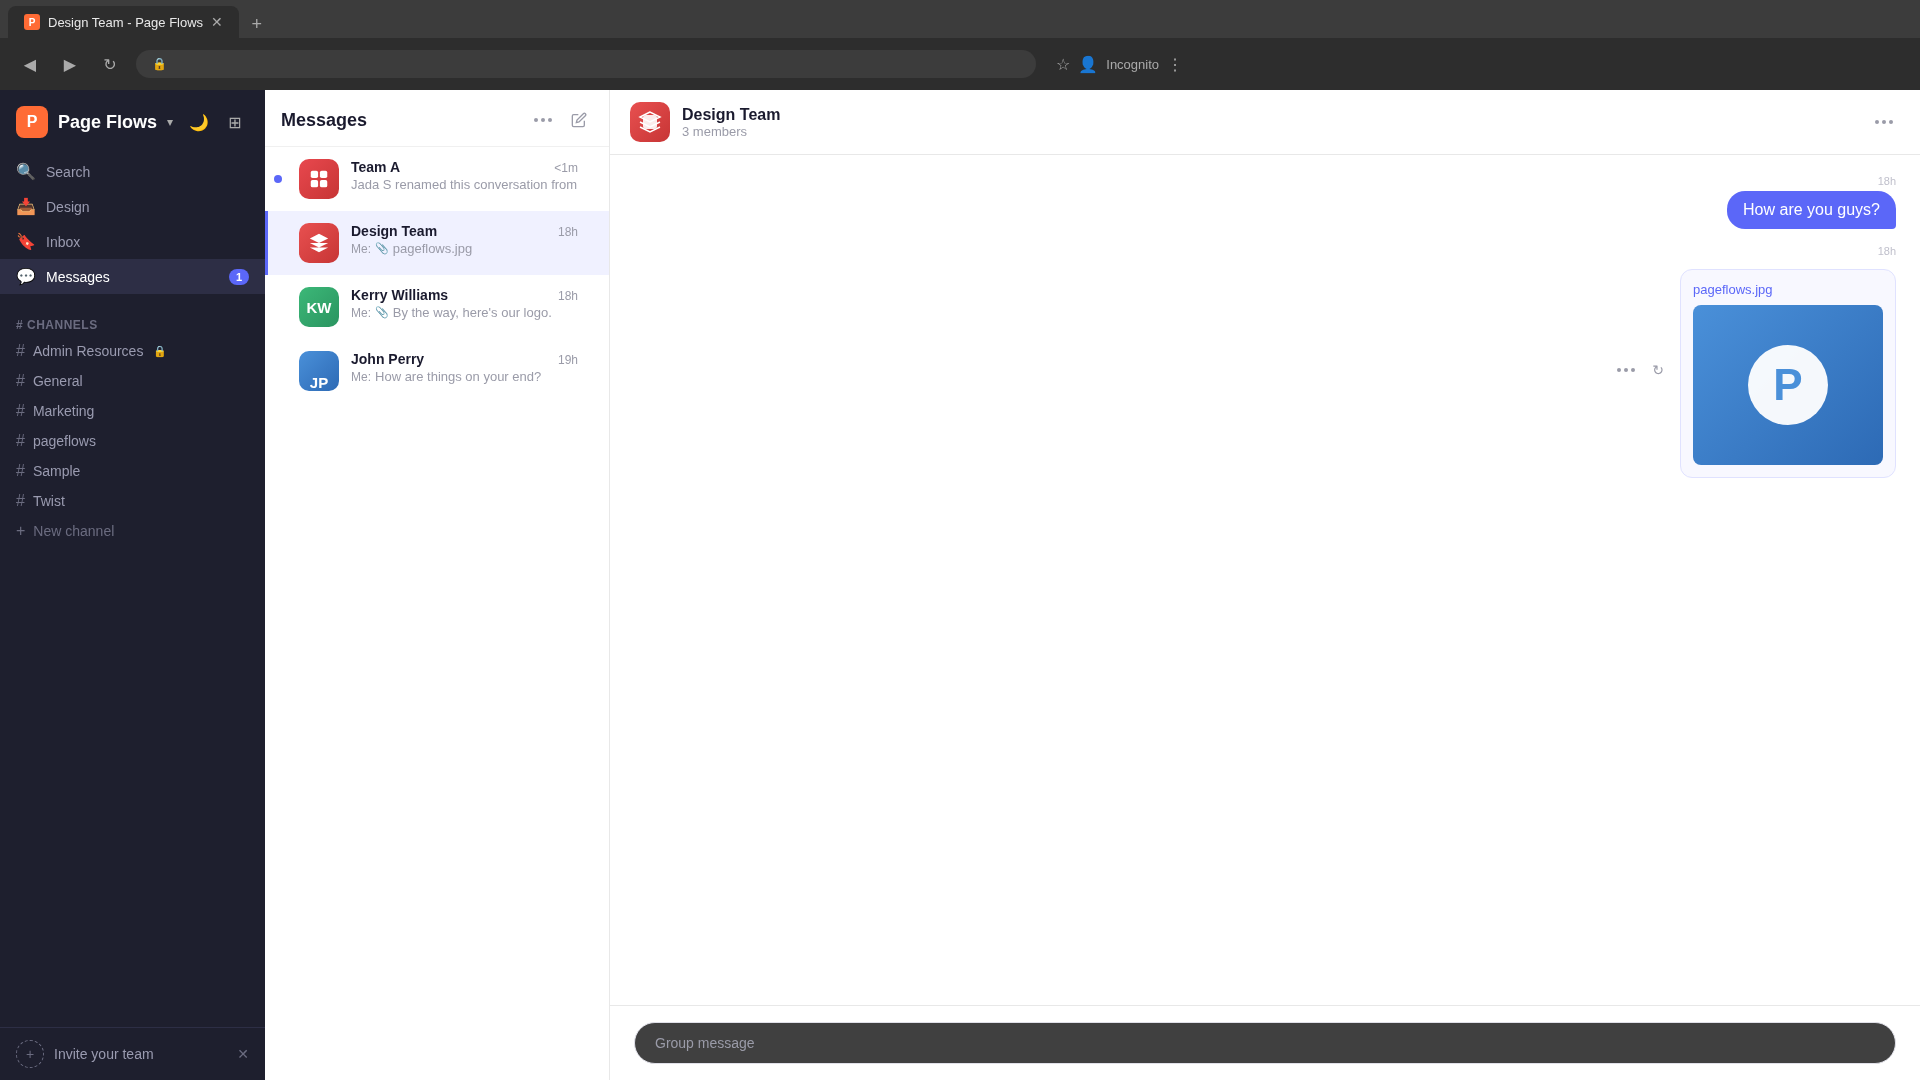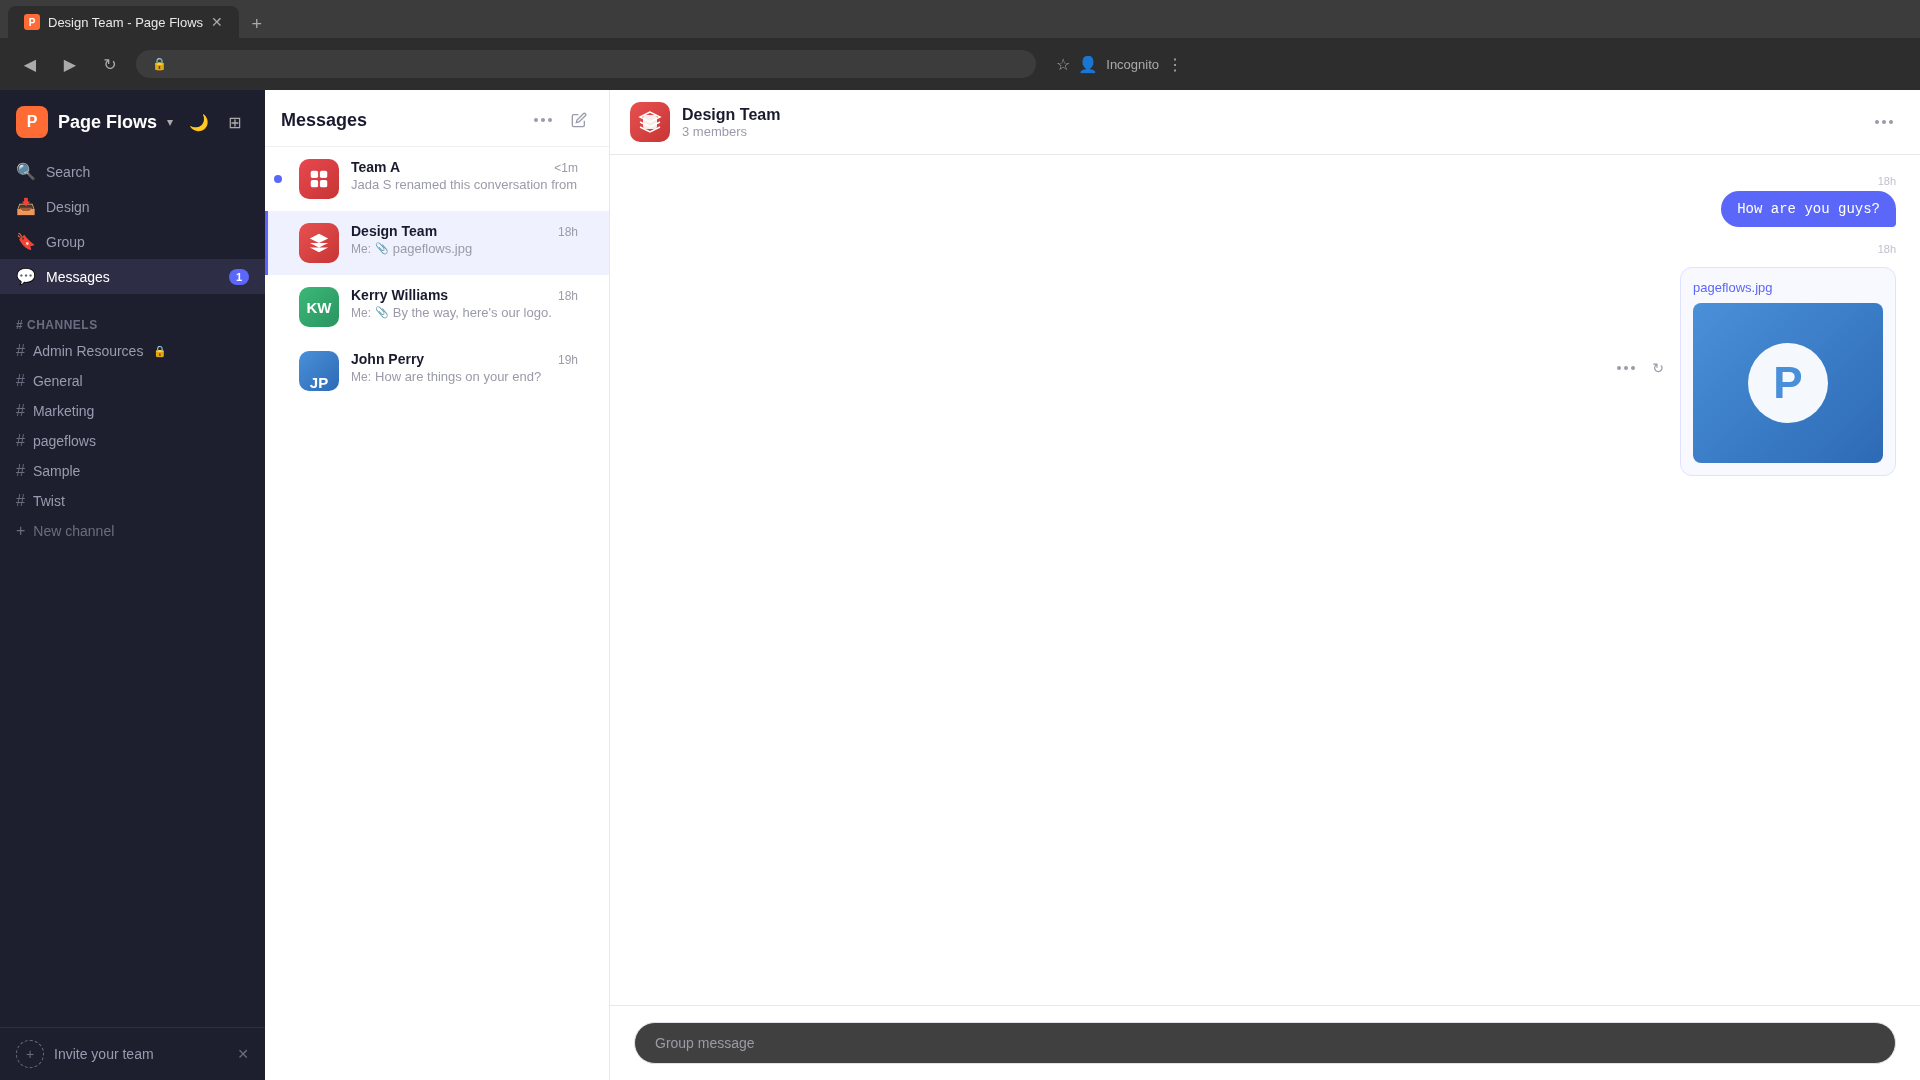--- a/index.html
+++ b/index.html
@@ -90,21 +90,21 @@
 
     
     .system-message { display: flex; align-items: center; gap: 10px; }
     .system-icon { width: 28px; height: 28px; display: flex; align-items: center; justify-content: center; color: #9a9ba8; }
     .system-text { font-size: 13px; color: #9a9ba8; }
     .system-text strong { font-weight: 600; color: #666; }
 
     
     .chat-message-row { display: flex; flex-direction: column; align-items: flex-end; }
     .chat-message-time { font-size: 11px; color: #c0c0cc; margin-bottom: 4px; }
-    .chat-bubble { background: #5b67f8; color: white; padding: 10px 16px; border-radius: 18px 18px 4px 18px; font-size: 14px; max-width: 60%; font-family: Liberation Mono, monospace; }
+    .chat-bubble { background: #5b67f8; color: white; padding: 10px 16px; border-radius: 18px 18px 4px 18px; font-size: 16px; max-width: 60%; }
 
     .sender-message-row { display: flex; flex-direction: column; align-items: flex-end; position: relative; }
     .msg-action-btn { background: none; border: none; color: #9a9ba8; cursor: pointer; font-size: 14px; width: 28px; height: 28px; display: flex; align-items: center; justify-content: center; border-radius: 6px; }
 
     .mention { color: #5b67f8; font-weight: 600; }
     .attachment-card { background: #f8f8ff; border: 1px solid #e0e2ff; border-radius: 12px; padding: 12px; max-width: 220px; margin-top: 8px; }
     .attachment-filename { font-size: 13px; color: #5b67f8; font-weight: 500; margin-bottom: 8px; }
     .attachment-image { width: 190px; height: 160px; background: linear-gradient(135deg, #4a90d9 0%, #2d6ab5 100%); border-radius: 8px; display: flex; align-items: center; justify-content: center; }
     .attachment-image .big-p { width: 80px; height: 80px; background: rgba(255,255,255,0.95); border-radius: 50%; display: flex; align-items: center; justify-content: center; font-size: 44px; font-weight: 900; color: #4a90d9; }
 
@@ -163,21 +163,21 @@
       <div class="sidebar-nav-item">
         <span class="nav-icon">🔍</span>
         <span>Search</span>
       </div>
       <div class="sidebar-nav-item">
         <span class="nav-icon">📥</span>
         <span>Design</span>
       </div>
       <div class="sidebar-nav-item">
         <span class="nav-icon">🔖</span>
-        <span>Group</span>
+        <span>Inbox</span>
       </div>
       <div class="sidebar-nav-item active">
         <span class="nav-icon">💬</span>
         <span>Messages</span>
         <span class="nav-badge">1</span>
       </div>
     </div>
 
     <div class="channels-section">
       <div class="channels-header">

